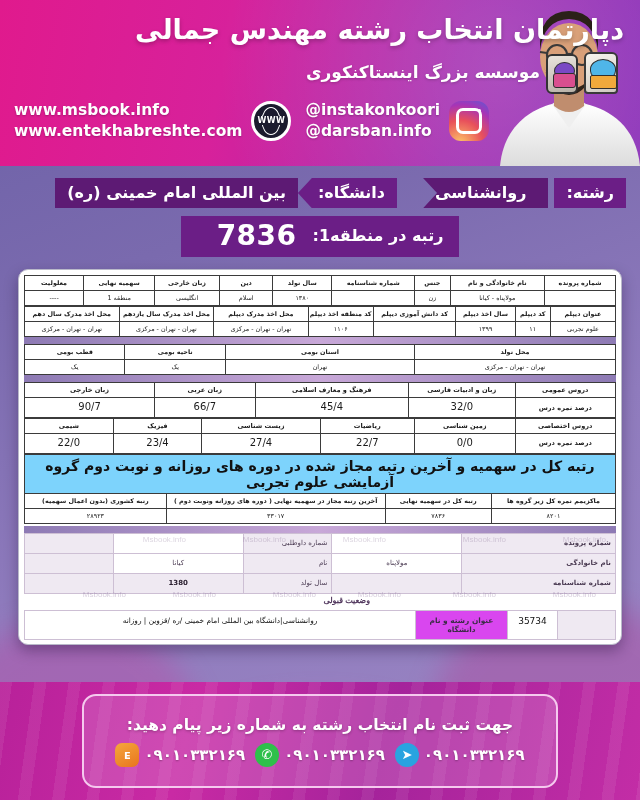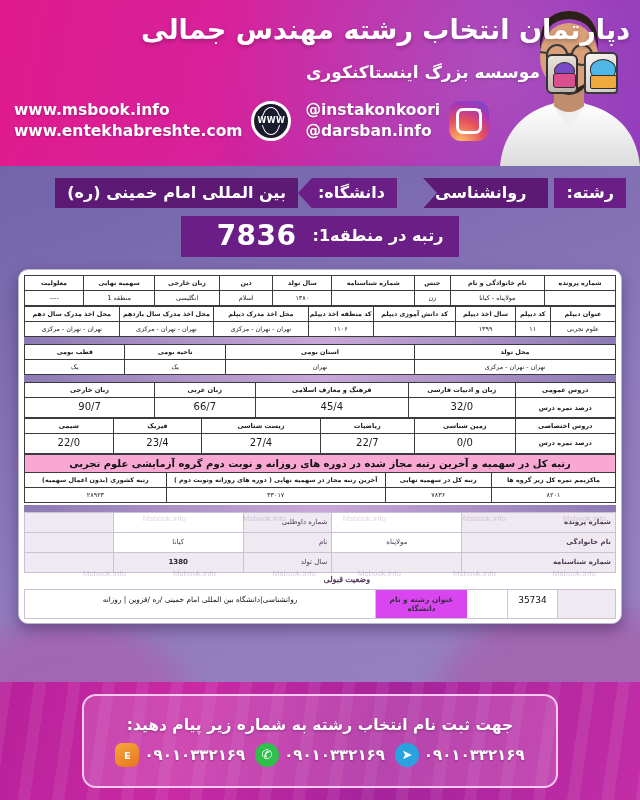--- a/index.html
+++ b/index.html
@@ -29,21 +29,21 @@
     position: relative;
     height: 166px; width: 640px;
     background: linear-gradient(100deg, #e01a8d 0%, #d7219b 35%, #a32bb0 70%, #8a2fb8 100%);
     overflow: hidden;
   }
   .header::after {
     content: ""; position: absolute; inset: 0;
     background: radial-gradient(circle at 78% 40%, rgba(255,255,255,.16), transparent 55%);
   }
   .hdr-title {
-    position: absolute; right: 10px; top: 14px;
+    position: absolute; right: 16px; top: 14px;
     color: #fff; font-size: 27px; font-weight: bold;
     letter-spacing: -.5px; text-shadow: 0 2px 4px rgba(0,0,0,.25);
     direction: rtl; white-space: nowrap; z-index: 4;
   }
   .hdr-sub {
     position: absolute; right: 100px; top: 62px;
     color: #fff; font-size: 17px; font-weight: bold;
     direction: rtl; white-space: nowrap; z-index: 4;
     text-shadow: 0 1px 3px rgba(0,0,0,.22);
   }
@@ -184,22 +184,22 @@
   }
   td.hdr { font-weight: bold; background: #fff; }
   td.val { font-size: 7.6px; }
   .band { height: 7px; background: linear-gradient(90deg,#8d7ab4,#c8a8d8,#8d7ab4); }
 
   table.scores td { font-size: 6.6px; }
   table.scores td.num { font-size: 10px; font-family: "DejaVu Sans", sans-serif; }
 
   .rank-title {
     border: 1px solid #3b3b3b; border-bottom: none;
-    text-align: center; font-size: 10px; font-weight: bold;
-    padding: 3px 0; background: #f9a8d4; color: #111;
+    text-align: center; font-size: 14px; font-weight: bold;
+    padding: 3px 0; background: #7dd3fc; color: #111;
   }
 
   
   .faded { position: relative; }
   table.faded-tbl { width: 100%; border-collapse: collapse; direction: rtl; table-layout: fixed; }
   table.faded-tbl td {
     border: 1px solid #cdbfd4; font-size: 7px; color: #4a3a52;
     padding: 5px 4px; text-align: right; height: 20px;
   }
   table.faded-tbl td.lbl { font-weight: bold; background: #efe9f2; }
@@ -210,21 +210,21 @@
     position: absolute; color: rgba(90,60,110,.22);
     font-size: 8px; pointer-events: none; white-space: nowrap;
     font-family: "Liberation Sans", sans-serif;
   }
   .wm-dark { color: rgba(120,90,140,.30); }
 
   .lastrow { display: flex; direction: rtl; border: 1px solid #cdbfd4; margin-top: 2px; }
   .lastrow .cell { border-left: 1px solid #cdbfd4; padding: 5px 5px; font-size: 7.4px; color: #3a2c44; }
   .lastrow .c-lbl { width: 86px; background: #efe9f2; font-weight: bold; text-align: right; }
   .lastrow .c-gap { width: 58px; background: #efe9f2; }
-  .lastrow .c-code { width: 50px; background: #fff; text-align: center; font-size: 9px; color: #111; margin-left: 40px; }
+  .lastrow .c-code { width: 50px; background: #fff; text-align: center; font-size: 9px; color: #111; }
   .lastrow .c-ttl { width: 92px; background: #d946ef; font-weight: bold; text-align: center; }
   .lastrow .c-name { flex: 1; background: #fff; text-align: center; font-size: 7.4px; color: #111; border-left: none; }
 
   
   .footer {
     position: absolute; left: 0; right: 0; bottom: 0;
     height: 118px; width: 640px;
     background: linear-gradient(105deg, #b8219a 0%, #c92aa4 30%, #a5239b 60%, #c32da6 100%);
     overflow: hidden;
   }

